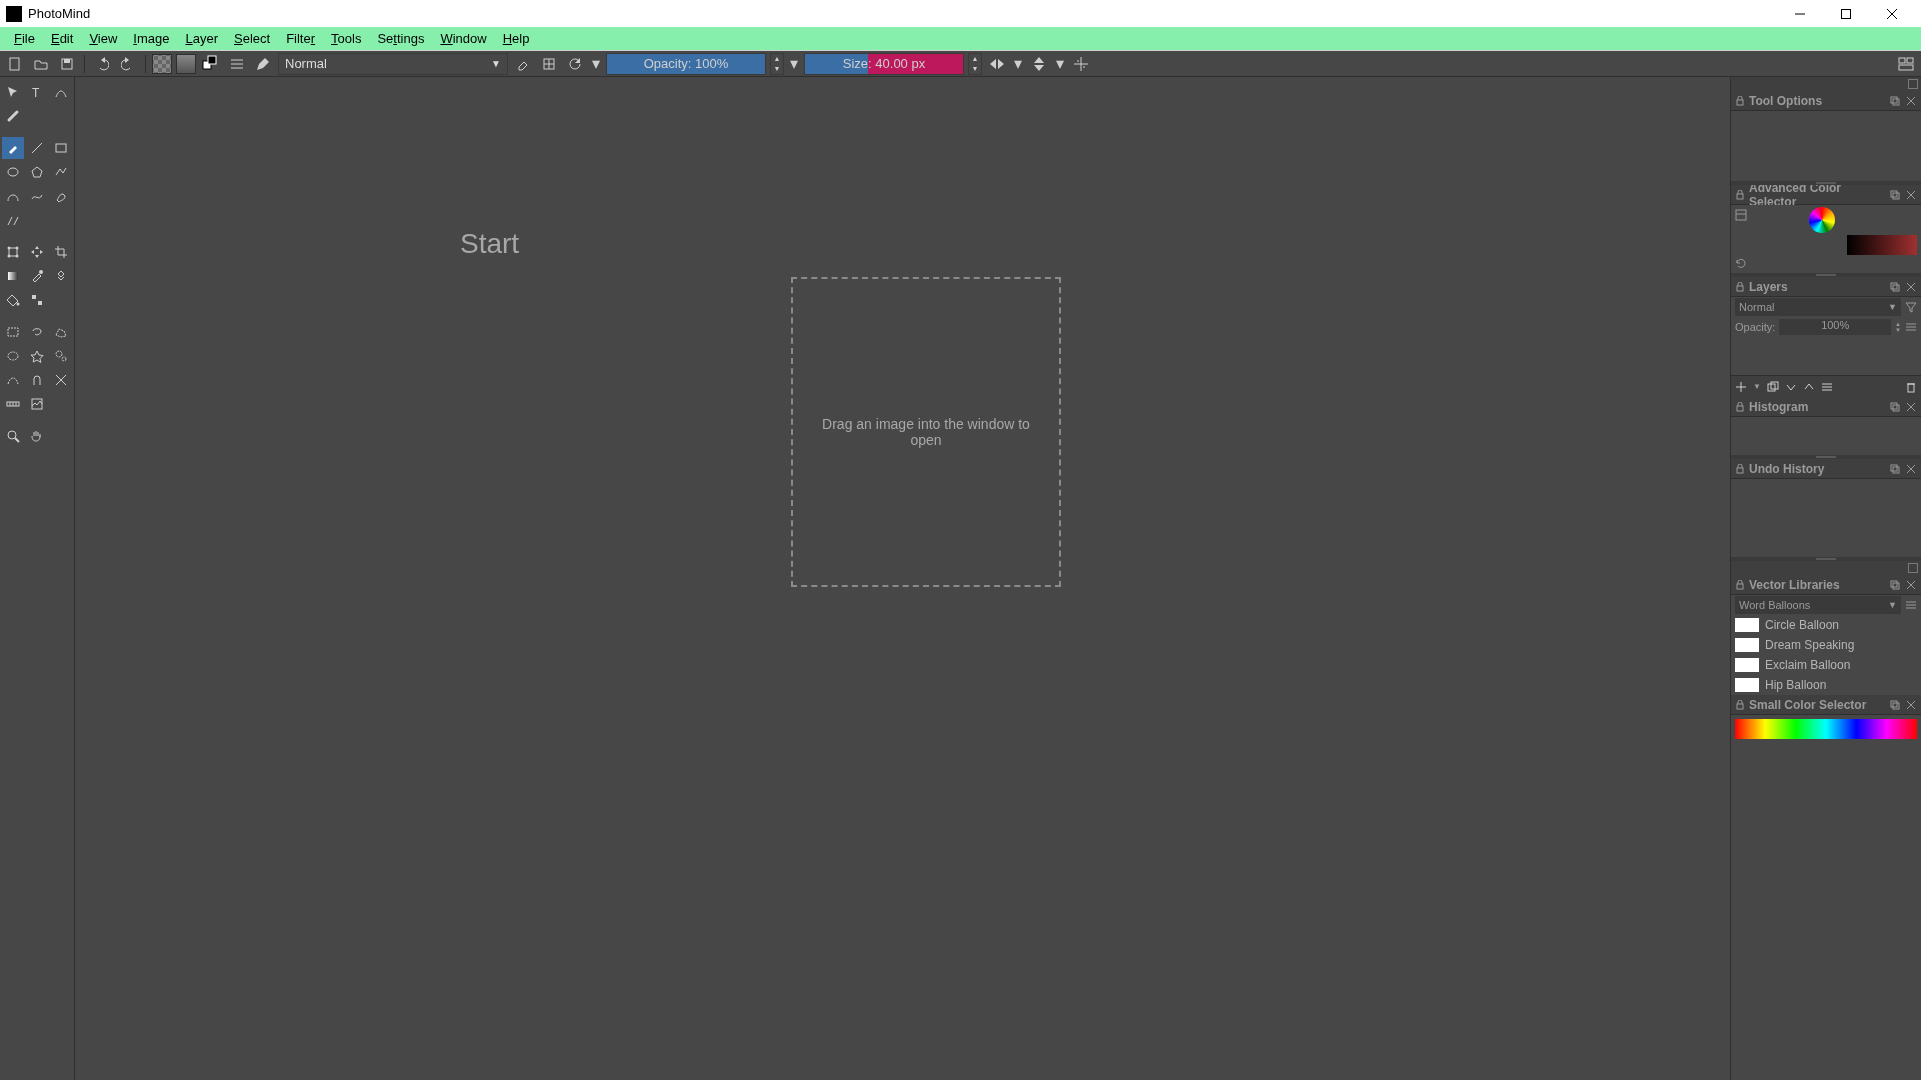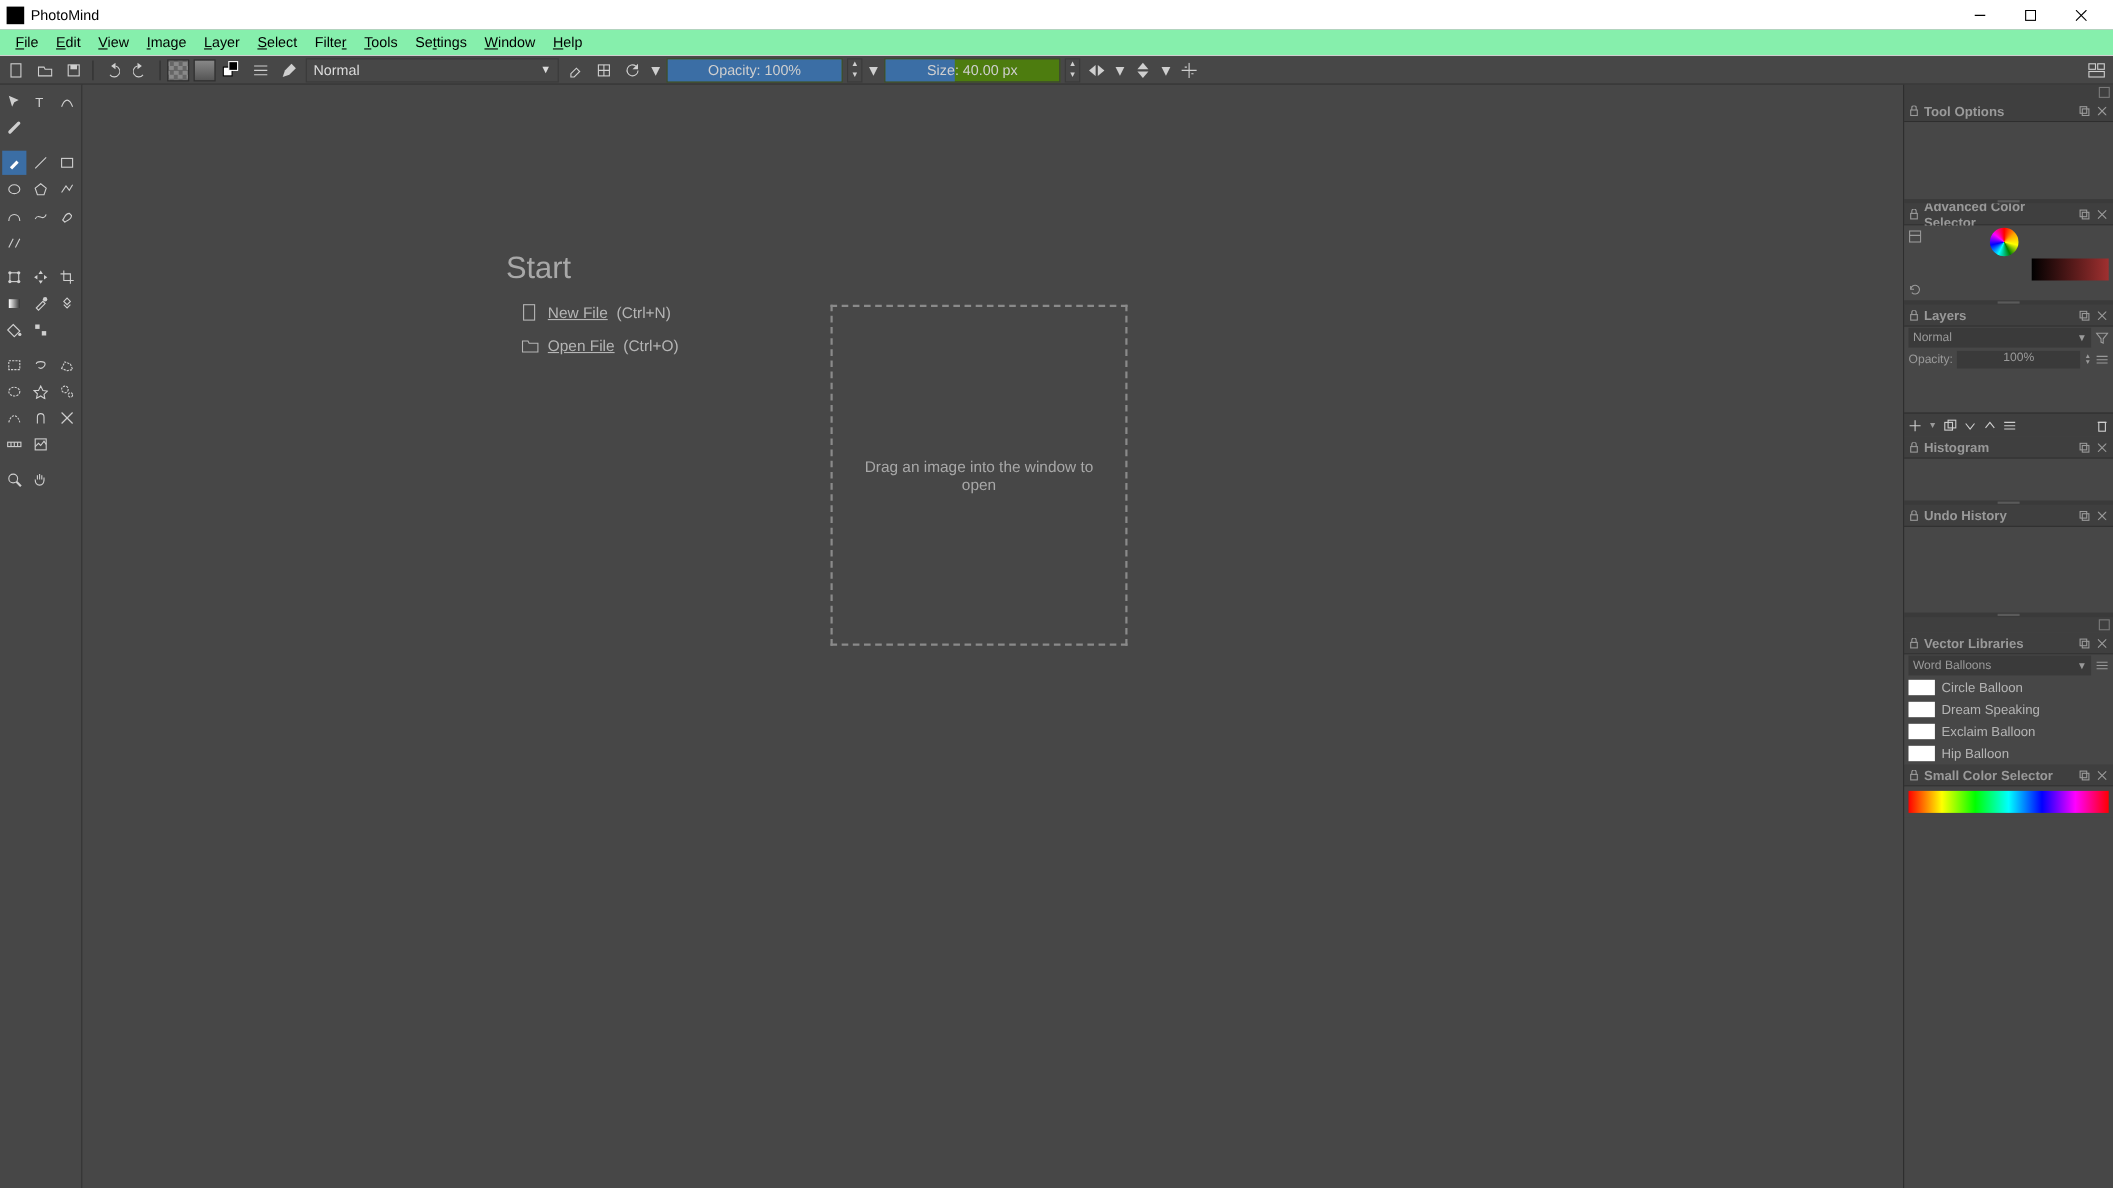--- a/index.html
+++ b/index.html
@@ -17,21 +17,21 @@
 .menubar .menu-item { padding: 2px 8px; }
 .menubar .menu-item .ul { text-decoration: underline; }
 
 
 .toolbar { height: 26px; background: #474747; display: flex; align-items: center; padding: 0 4px; gap: 4px; border-bottom: 1px solid #2e2e2e; }
 .toolbar .tb-btn { width: 22px; height: 22px; display: flex; align-items: center; justify-content: center; color: #cfcfcf; }
 .toolbar .sep { width: 1px; height: 18px; background: #2e2e2e; margin: 0 2px; }
 .toolbar .swatch { width: 20px; height: 20px; background: #3a3a3a; border: 1px solid #2e2e2e; }
 .toolbar .mode-select { display: flex; align-items: center; background: #474747; height: 22px; padding: 0 6px; min-width: 230px; font-size: 13px; color: #dcdcdc; border: 1px solid #3a3a3a; }
 .toolbar .mode-select .arrow { margin-left: auto; font-size: 10px; }
-.toolbar .slider-box { height: 22px; background: #4d7c0f; border: 1px solid #3a3a3a; display: flex; align-items: center; font-size: 13px; color: #cfcfcf; position: relative; }
+.toolbar .slider-box { height: 22px; background: #be185d; border: 1px solid #3a3a3a; display: flex; align-items: center; font-size: 13px; color: #cfcfcf; position: relative; }
 .toolbar .slider-box.opacity { width: 160px; }
 .toolbar .slider-box.size { width: 160px; }
 .toolbar .slider-box .fill { position: absolute; left: 0; top: 0; bottom: 0; background: #3b6ea5; }
 .toolbar .slider-box.opacity .fill { width: 100%; }
 .toolbar .slider-box.size .fill { width: 40%; }
 .toolbar .slider-box .label { position: relative; width: 100%; text-align: center; }
 .toolbar .spinner { width: 14px; height: 22px; display: flex; flex-direction: column; border: 1px solid #3a3a3a; }
 .toolbar .spinner div { flex: 1; display: flex; align-items: center; justify-content: center; font-size: 7px; color: #cfcfcf; }
 .toolbar .right-tb { margin-left: auto; display: flex; gap: 4px; }
 
@@ -44,21 +44,21 @@
 .tool-row-gap { grid-column: 1 / 4; height: 6px; }
 
 .canvas-area { flex: 1; background: #474747; position: relative; border-right: 1px solid #2e2e2e; }
 .start-block { position: absolute; left: 385px; top: 151px; width: 580px; }
 .start-title { font-size: 28px; color: #a8a8a8; margin-bottom: 16px; }
 .start-links { margin-left: 14px; font-size: 14px; }
 .start-link-row { display: flex; align-items: center; gap: 8px; margin-bottom: 14px; color: #b5b5b5;}
 .start-link-row .link { text-decoration: underline; }
 .recent-title { font-size: 24px; color: #a8a8a8; margin-top: 12px; margin-bottom: 10px; }
 .recent-box { width: 265px; height: 195px; border: 1px solid #3e3e3e; display: flex; align-items: center; justify-content: center; text-align: center; padding: 20px; color: #8a8a8a; font-size: 14px; }
-.drop-box { position: absolute; left: 680px; top: 200px; width: 270px; height: 310px; border: 2px dashed #8a8a8a; display: flex; align-items: center; justify-content: center; text-align: center; padding: 20px; color: #a8a8a8; font-size: 14px; }
+.drop-box { position: absolute; left: 716px; top: 200px; width: 270px; height: 310px; border: 2px dashed #8a8a8a; display: flex; align-items: center; justify-content: center; text-align: center; padding: 20px; color: #a8a8a8; font-size: 14px; }
 
 .right-panel { width: 190px; background: #474747; display: flex; flex-direction: column; font-size: 12px; color: #9a9a9a; }
 .docker-header { height: 20px; background: #3f3f3f; border-bottom: 1px solid #2e2e2e; display: flex; align-items: center; padding: 0 4px; gap: 4px; }
 .docker-header .lock { width: 10px; height: 10px; }
 .docker-header .title { flex: 1; font-weight: bold; }
 .docker-header .btn { width: 12px; height: 12px; display: flex; align-items: center; justify-content: center; }
 .docker-body { background: #474747; }
 .docker-body.tall { height: 70px; }
 .docker-body.color-sel { height: 68px; position: relative; }
 .color-wheel { position: absolute; left: 78px; top: 2px; width: 26px; height: 26px; border-radius: 50%; background: conic-gradient(red,orange,yellow,green,cyan,blue,magenta,red); }
@@ -464,36 +464,20 @@
           <svg width="14" height="14">
             <path d="M4 7V3m2 4V2m2 5V3m2 5V5m0 2c0 4-2 5-4 5s-4-1-4-5" fill="none" stroke="#cfcfcf"></path>
           </svg>
         </div>
     </div>
   </div>
 
   <div class="canvas-area">
     <div class="start-block">
       <div class="start-title">Start</div>
-      <div class="start-links">
-        <div class="start-link-row">
-          <svg width="16" height="16">
-              <rect x="2" y="1" width="10" height="14" fill="none" stroke="#b5b5b5"></rect>
-            </svg>
-          <span class="link">New File</span>
-          <span>(Ctrl+N)</span>
-        </div>
-        <div class="start-link-row">
-          <svg width="16" height="16">
-              <path d="M1 4h5l1 2h8v8H1z" fill="none" stroke="#b5b5b5"></path>
-            </svg>
-          <span class="link">Open File</span>
-          <span>(Ctrl+O)</span>
-        </div>
-      </div>
     </div>
     <div class="drop-box">
       <span>Drag an image into the window to open</span>
     </div>
   </div>
 
   <div class="right-panel">
     <div class="sidebar-top-strip">
       <div class="sq"></div>
     </div>

